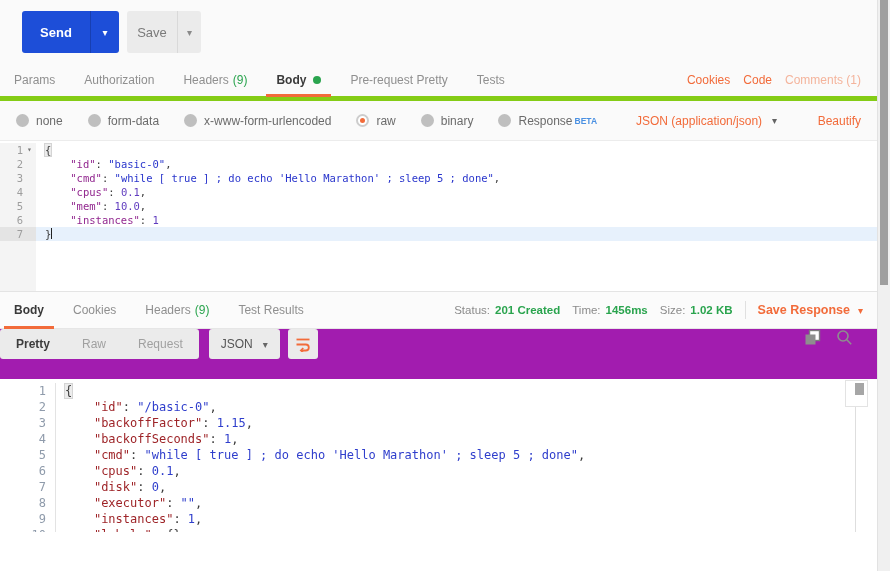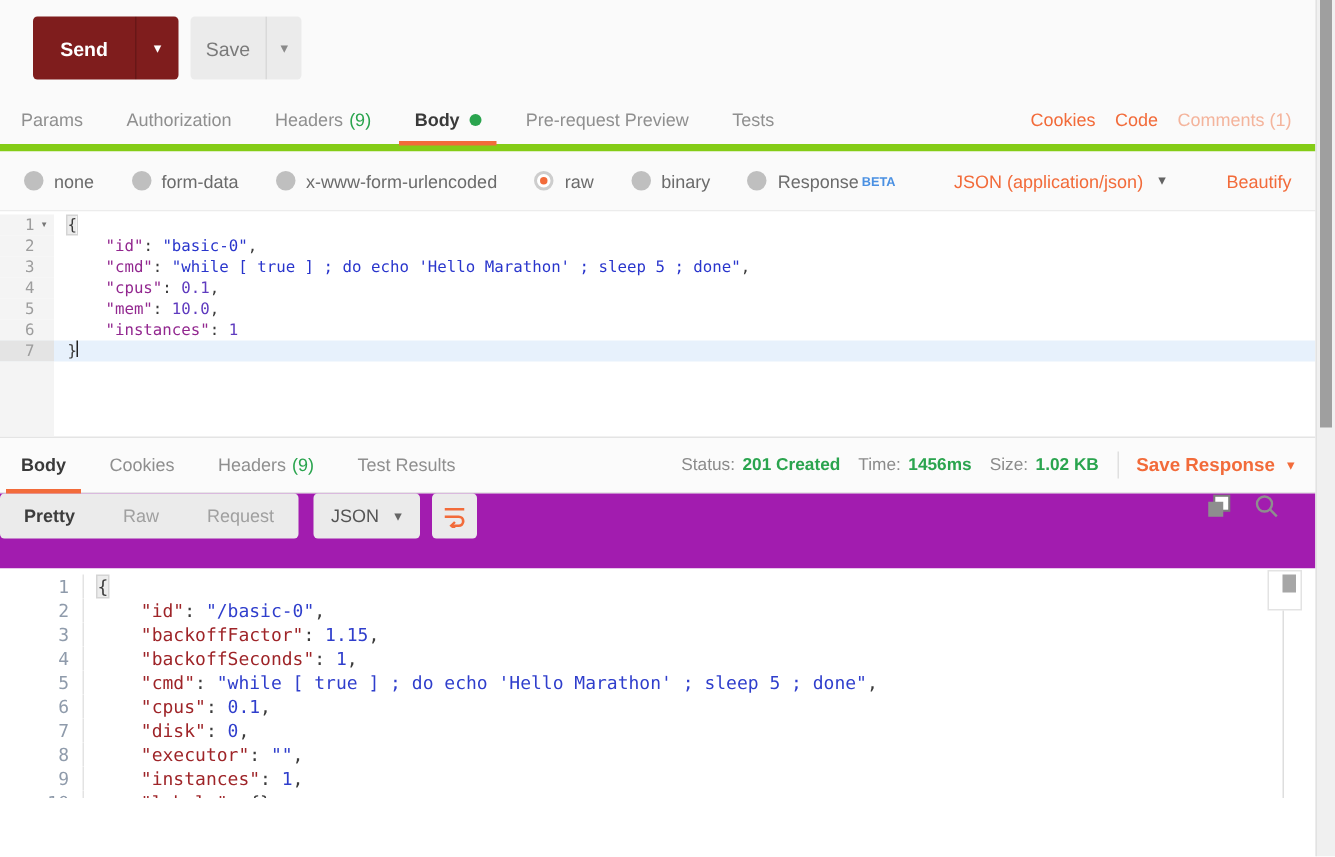--- a/index.html
+++ b/index.html
@@ -30,21 +30,21 @@
     width:118px; display:flex; align-items:center; padding-left:17px;
     font-size:12.5px; font-weight:600; color:#424242; cursor:pointer;
   }
   .method-select .caret { margin-left:auto; margin-right:10px; color:#6b6b6b; font-size:10px; }
   .url-divider { width:1px; background:#d8d8d8; }
   .url-text {
     flex:1; display:flex; align-items:center; padding-left:14px;
     font-size:12.5px; color:#3f3f3f;
   }
   .send-btn {
-    width:97px; height:42px; margin-left:10px; background:#7f1d1d; border-radius:3px;
+    width:97px; height:42px; margin-left:10px; background:#1d4ed8; border-radius:3px;
     display:flex; align-items:stretch; color:#fff; cursor:pointer; overflow:hidden;
   }
   .send-btn .send-label { flex:1; display:flex; align-items:center; justify-content:center; font-size:13px; font-weight:700; }
   .send-btn .send-caret { width:29px; border-left:1px solid rgba(0,0,0,.18); display:flex; align-items:center; justify-content:center; font-size:10px; }
   .save-btn {
     width:74px; height:42px; margin-left:8px; background:#ebebeb; border-radius:3px;
     display:flex; align-items:stretch; color:#7a7a7a; cursor:pointer; overflow:hidden;
   }
   .save-btn .save-label { flex:1; display:flex; align-items:center; justify-content:center; font-size:13px; font-weight:400;text-align:right; }
   .save-btn .save-caret { width:24px; border-left:1px solid #d9d9d9; display:flex; align-items:center; justify-content:center; font-size:10px; color:#8a8a8a; }
@@ -165,21 +165,21 @@
         </div>
         <div class="tab">
           <span class="tab-label">Headers</span>
           <span class="tab-count">(9)</span>
         </div>
         <div class="tab active">
           <span class="tab-label">Body</span>
           <span class="tab-dot"></span>
         </div>
         <div class="tab">
-          <span class="tab-label">Pre-request Preview</span>
+          <span class="tab-label">Pre-request Pretty</span>
         </div>
         <div class="tab">
           <span class="tab-label">Tests</span>
         </div>
       </div>
     <div class="tabs-right">
       <span class="link-orange">Cookies</span>
       <span class="link-orange">Code</span>
       <span class="link-faded">Comments (1)</span>
     </div>

